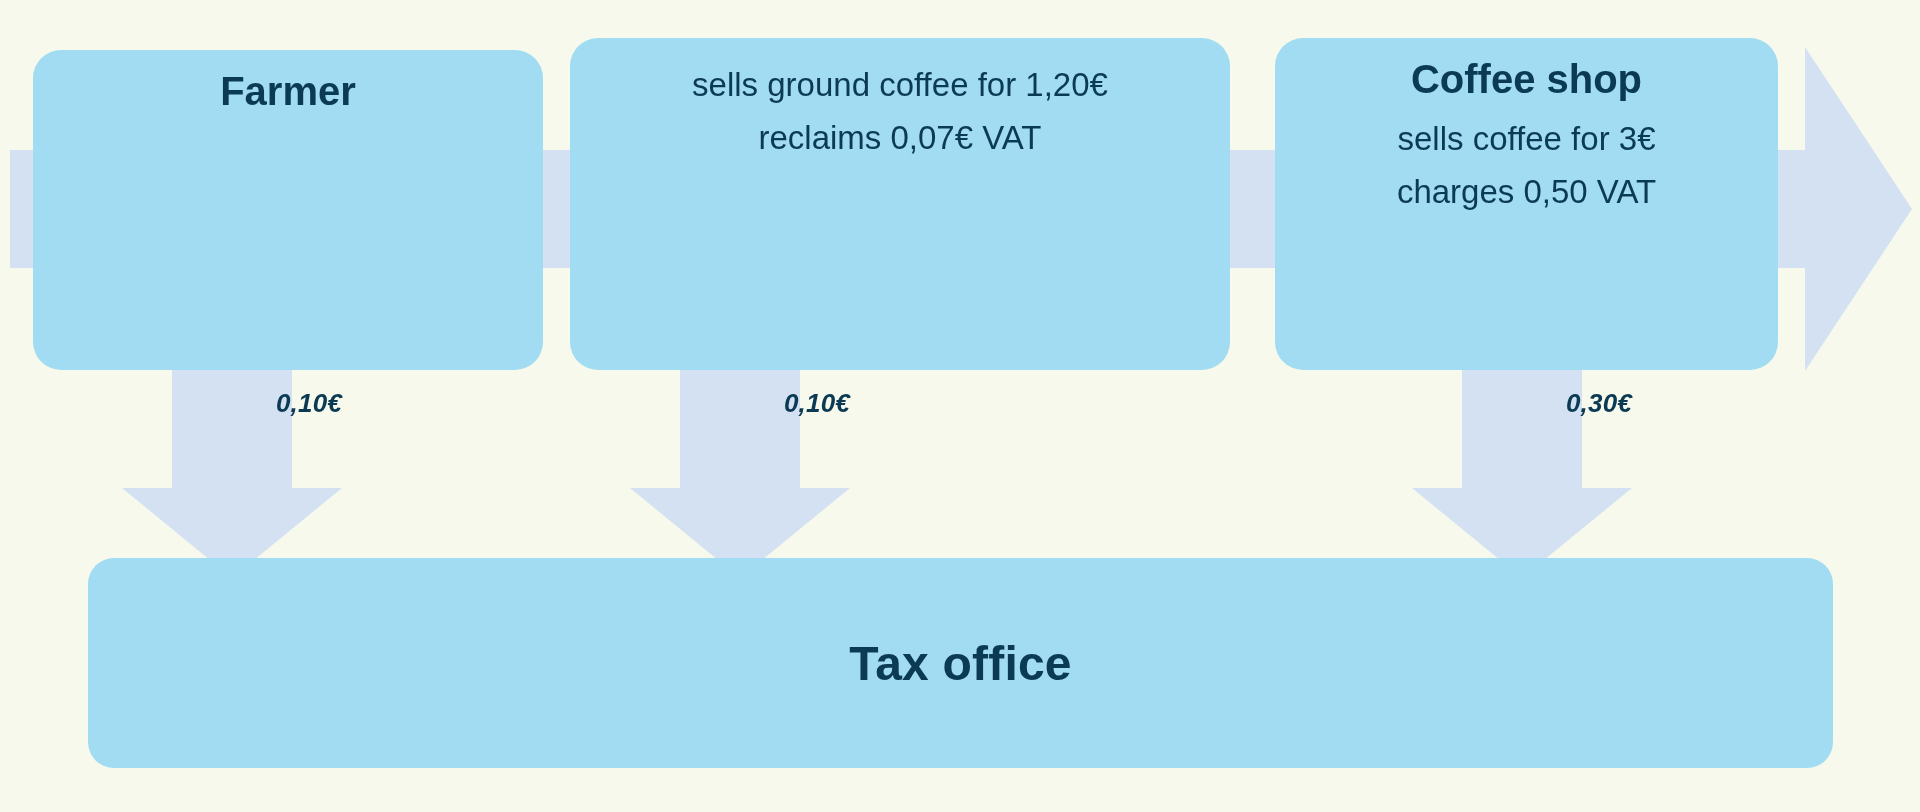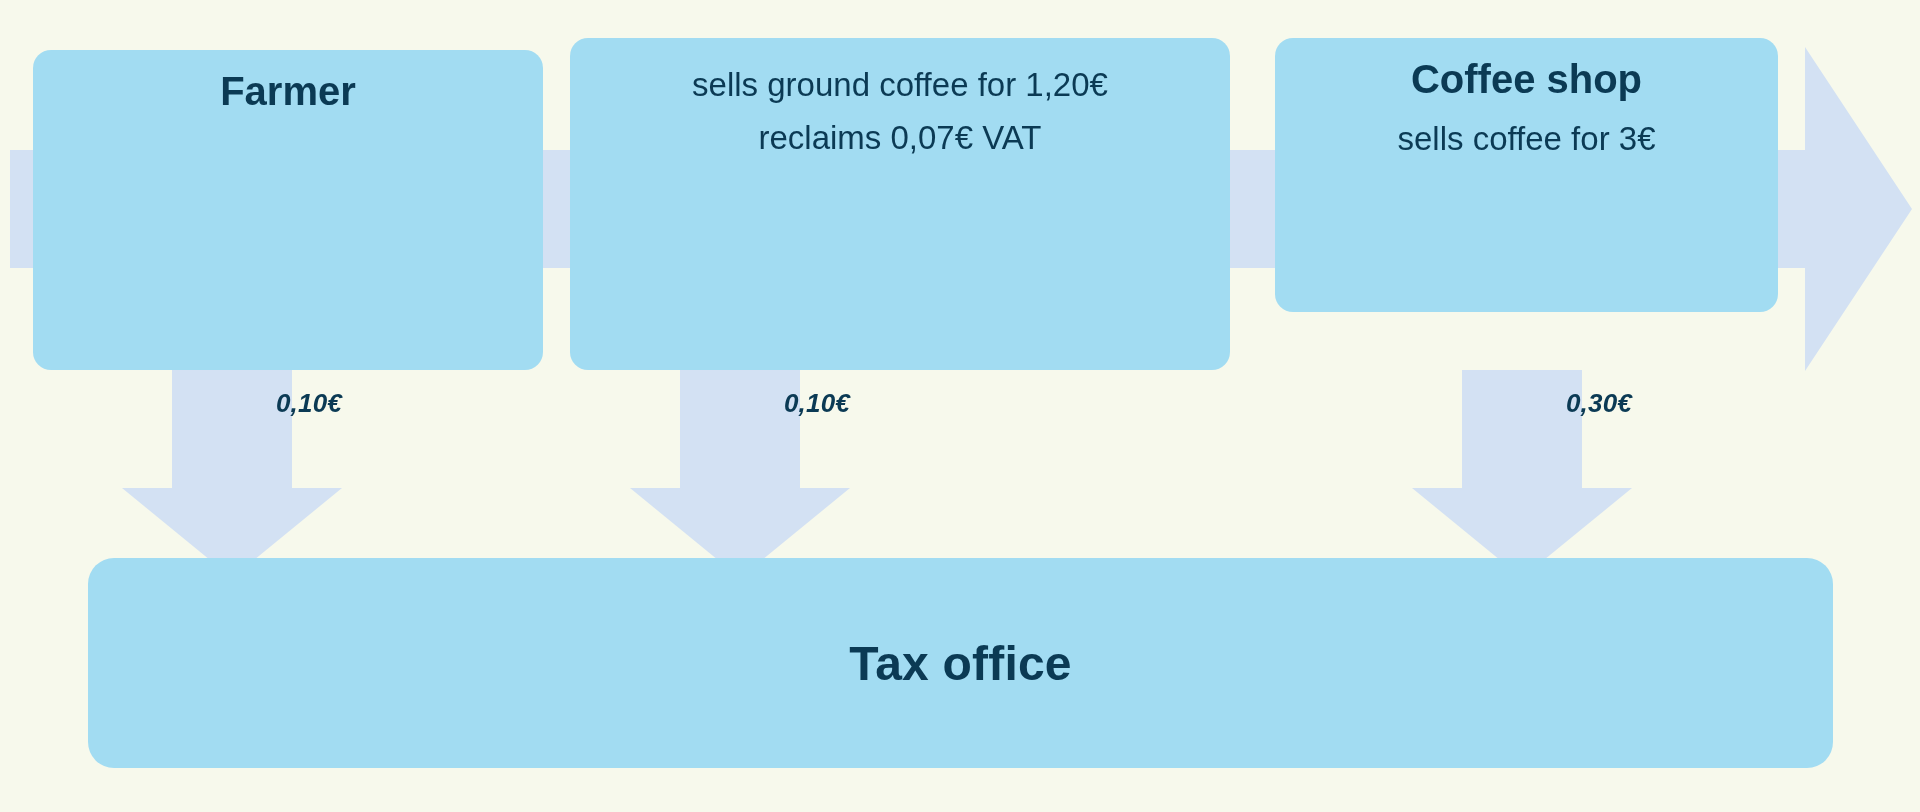--- a/index.html
+++ b/index.html
@@ -66,21 +66,21 @@
     color: #0b3a54;
     letter-spacing: 0.2px;
     font-style: italic;
   }
 
   
   .actor-box {
     position: absolute;
     z-index: 3;
     background: #a2dcf2;
-    border-radius: 18px;
+    border-radius: 28px;
     box-sizing: border-box;
     display: flex;
     flex-direction: column;
     align-items: center;
     justify-content: flex-start;
     padding: 14px 18px 4px 18px;
   }
   .actor-title {
     font-size: 40px;
     font-weight: bold;
@@ -102,21 +102,21 @@
     line-height: 1.62;
     text-align: center;
     white-space: nowrap;
   }
 
   #box-farmer      { left: 33px;   top: 50px;  width: 510px; height: 320px; }
   #box-farmer .actor-lines { margin-top: 12px; }
   #box-farmer .actor-line  { line-height: 2.0; }
 
   #box-plant       { left: 570px;  top: 38px;  width: 660px; height: 332px; }
-  #box-shop        { left: 1275px; top: 38px;  width: 503px; height: 274px; }
+  #box-shop        { left: 1275px; top: 38px;  width: 503px; height: 332px; }
 
   
   #box-taxoffice {
     position: absolute;
     z-index: 3;
     left: 88px;
     top: 558px;
     width: 1745px;
     height: 210px;
     background: #a2dcf2;
@@ -167,20 +167,21 @@
     <div class="actor-lines">
       <div class="actor-line">sells ground coffee for 1,20€</div>
       <div class="actor-line">reclaims 0,07€ VAT</div>
     </div>
   </div>
 
   <div class="actor-box" id="box-shop">
     <div class="actor-title">Coffee shop</div>
     <div class="actor-lines">
       <div class="actor-line">sells coffee for 3€</div>
+      <div class="actor-line">charges 0,50 VAT</div>
     </div>
   </div>
 
   <div id="box-taxoffice">
     <div class="taxoffice-title">Tax office</div>
   </div>
 
 </div>
 
 </body></html>

